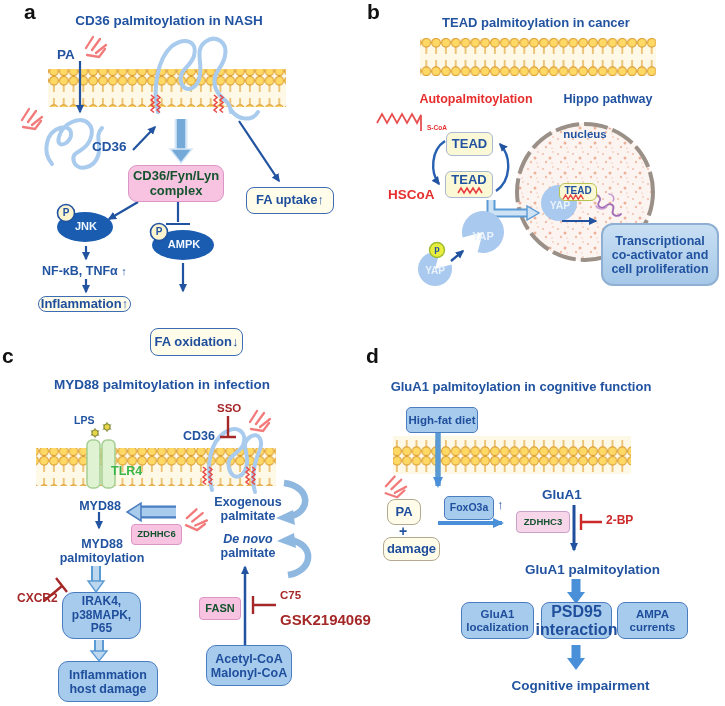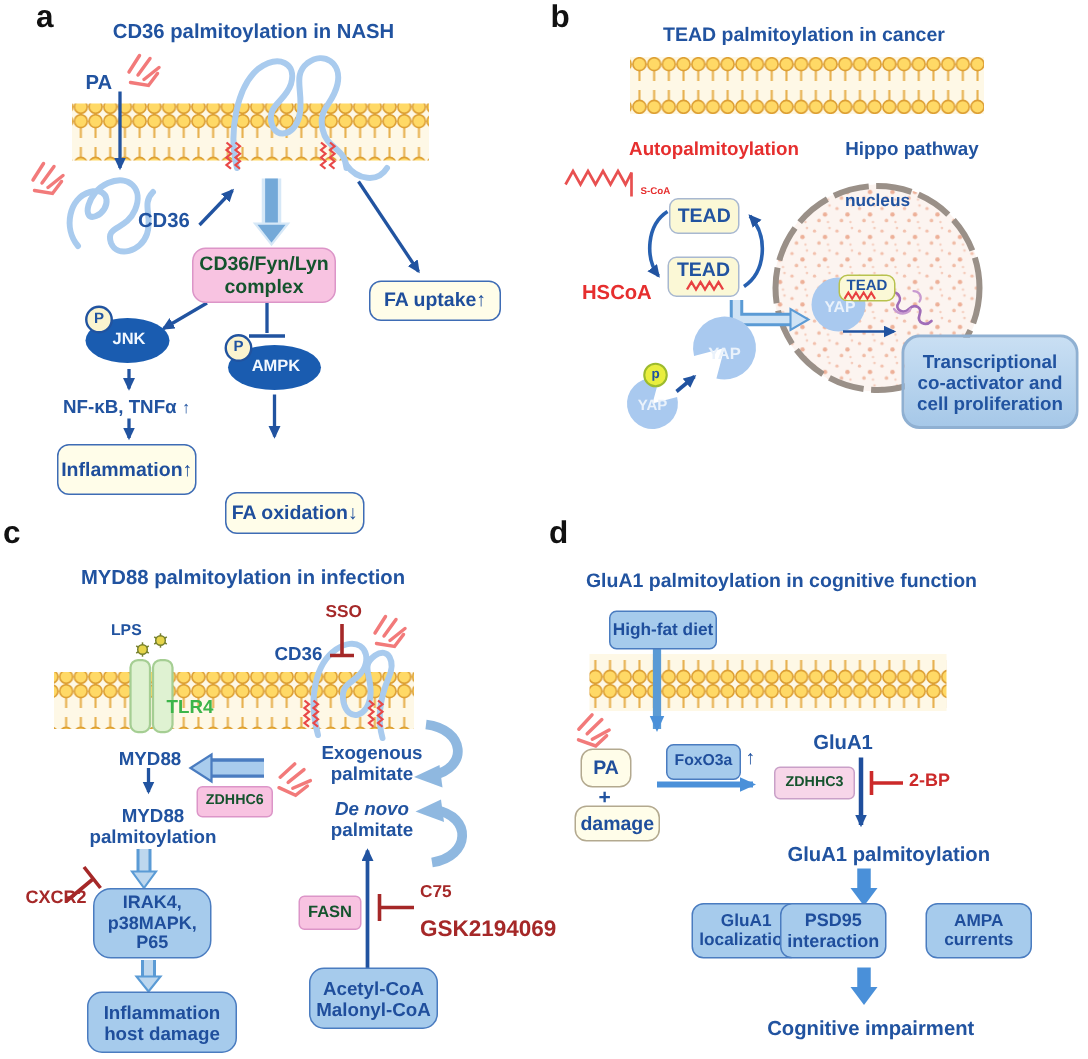--- a/index.html
+++ b/index.html
@@ -211,21 +211,21 @@
 <div class="bx pbox" style="left:128px;top:165px;width:96px;height:37px;font-size:13px;border-radius:9px;">
   <span>CD36/Fyn/Lyn</span>
   <span>complex</span>
 </div>
 <div class="bx ybox" style="left:246px;top:187px;width:88px;height:27px;font-size:13px;">FA uptake↑</div>
 <div class="t white c" style="left:69px;top:220px;width:34px;font-size:11px;">JNK</div>
 <div class="t c" style="left:60px;top:207px;width:12px;font-size:10px;">P</div>
 <div class="t white c" style="left:163px;top:238px;width:42px;font-size:11px;">AMPK</div>
 <div class="t c" style="left:153px;top:226px;width:12px;font-size:10px;">P</div>
 <div class="t" style="left:42px;top:264px;font-size:12.5px;"><span>NF-κB,  TNFα</span> <span style="font-size:11px;">↑</span></div>
-<div class="bx ybox" style="left:38px;top:296px;width:93px;height:34px;font-size:13px;">Inflammation↑</div>
+<div class="bx ybox" style="left:38px;top:296px;width:93px;height:16px;font-size:13px;">Inflammation↑</div>
 <div class="bx ybox" style="left:150px;top:296px;width:93px;height:28px;font-size:13px;margin-top:32px;">FA oxidation↓</div>
 
 <div class="t red c" style="left:413px;top:92px;width:126px;font-size:12.5px;">Autopalmitoylation</div>
 <div class="t c" style="left:556px;top:92px;width:104px;font-size:12.5px;">Hippo pathway</div>
 <div class="t red" style="left:427px;top:124px;font-size:6.5px;">S-CoA</div>
 <div class="bx tead" style="left:446px;top:132px;width:47px;height:24px;font-size:13px;">TEAD</div>
 <div class="bx tead top" style="left:445px;top:171px;width:48px;height:27px;font-size:13px;">TEAD</div>
 <div class="t red" style="left:388px;top:187px;font-size:13.5px;">HSCoA</div>
 <div class="t c" style="left:558px;top:128px;width:54px;font-size:11.5px;">nucleus</div>
 <div class="bx tead teadg top" style="left:559px;top:183px;width:38px;height:18px;font-size:10px;">TEAD</div>
@@ -282,21 +282,21 @@
 <div class="bx bbox" style="left:444px;top:496px;width:50px;height:24px;font-size:10.5px;border-radius:5px;">FoxO3a</div>
 <div class="t" style="left:497px;top:498px;font-size:13px;">↑</div>
 <div class="t c" style="left:532px;top:487px;width:60px;font-size:13.5px;">GluA1</div>
 <div class="bx pbox plight" style="left:516px;top:511px;width:54px;height:22px;font-size:9.5px;border-radius:4px;">ZDHHC3</div>
 <div class="t" style="left:606px;top:514px;font-size:12px;color:#CC2A2A;">2-BP</div>
 <div class="t c" style="left:505px;top:562px;width:175px;font-size:13.5px;">GluA1 palmitoylation</div>
 <div class="bx bbox" style="left:461px;top:602px;width:73px;height:37px;font-size:11.5px;border-radius:8px;">
   <span>GluA1</span>
   <span>localization</span>
 </div>
-<div class="bx bbox" style="left:520px;top:602px;width:71px;height:37px;font-size:12px;border-radius:8px;">
+<div class="bx bbox" style="left:541px;top:602px;width:71px;height:37px;font-size:16px;border-radius:8px;">
   <span>PSD95</span>
   <span>interaction</span>
 </div>
 <div class="bx bbox" style="left:617px;top:602px;width:71px;height:37px;font-size:11.5px;border-radius:8px;">
   <span>AMPA</span>
   <span>currents</span>
 </div>
 <div class="t c" style="left:498px;top:678px;width:165px;font-size:13.5px;">Cognitive impairment</div>
 
 <svg id="overlay" width="725" height="706" viewBox="0 0 725 706">

